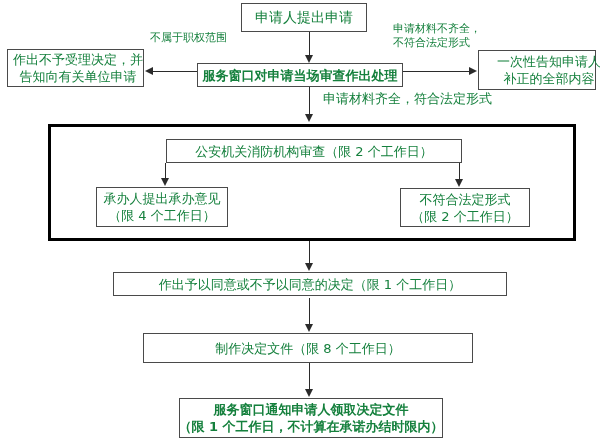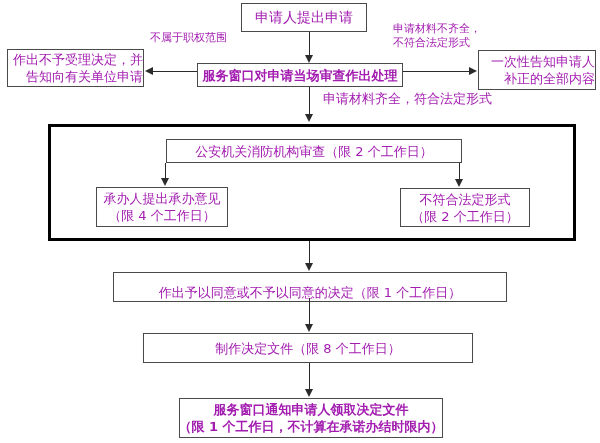--- a/index.html
+++ b/index.html
@@ -2,38 +2,38 @@
 <html><head>
 <meta charset="utf-8">
 <style>
   html, body { margin: 0; padding: 0; background: #ffffff; }
   #canvas {
     position: relative;
     width: 600px;
     height: 443px;
     background: #ffffff;
     font-family: "DejaVu Sans", sans-serif;
-    color: #a21caf;
+    color: #15803d;
     overflow: hidden;
   }
   .box {
     position: absolute;
     border: 1px solid #4a4a4a;
     background: #ffffff;
     box-sizing: border-box;
     display: flex;
     flex-direction: column;
     align-items: center;
     justify-content: center;
     font-size: 13px;
     line-height: 17px;
     text-align: center;
     white-space: nowrap;
   }
-  .box.left-align { align-items: flex-end; text-align: left; }
+  .box.left-align { align-items: center; text-align: left; }
   .container-thick {
     position: absolute;
     border: 3px solid #000000;
     box-sizing: border-box;
     background: transparent;
   }
   .vline { position: absolute; width: 1px; background: #2b2b2b; }
   .hline { position: absolute; height: 1px; background: #2b2b2b; }
   .arrow-down {
     position: absolute; width: 0; height: 0;
@@ -63,21 +63,21 @@
 
   
   #applicant        { left: 241px; top: 3px;   width: 126px; height: 29px; font-size: 14px; }
   #service-window   { left: 197px; top: 63px;  width: 206px; height: 24px; font-weight: bold; }
   #reject           { left: 7px;   top: 49px;  width: 137px; height: 38px; padding-left: 5px; }
   #notify-correction{ left: 478px; top: 50px;  width: 118px; height: 40px; padding-left: 24px; }
   #review-container { left: 48px;  top: 124px; width: 528px; height: 117px; }
   #fire-review      { left: 166px; top: 139px; width: 296px; height: 24px; }
   #undertaker       { left: 96px;  top: 187px; width: 132px; height: 40px; }
   #leader-approval  { left: 400px; top: 188px; width: 130px; height: 39px; }
-  #decision         { left: 113px; top: 272px; width: 394px; height: 30px; justify-content: flex-end; }
+  #decision         { left: 113px; top: 272px; width: 394px; height: 24px; }
   #make-document    { left: 143px; top: 333px; width: 330px; height: 30px; }
   #notify-pickup    { left: 179px; top: 398px; width: 264px; height: 40px; font-weight: bold; }
 
   
   #label-out-of-scope { left: 150px; top: 31px; }
   #label-incomplete   { left: 393px; top: 22px; }
   #label-complete     { left: 323px; top: 91px; }
 </style>
 </head>
 <body>

